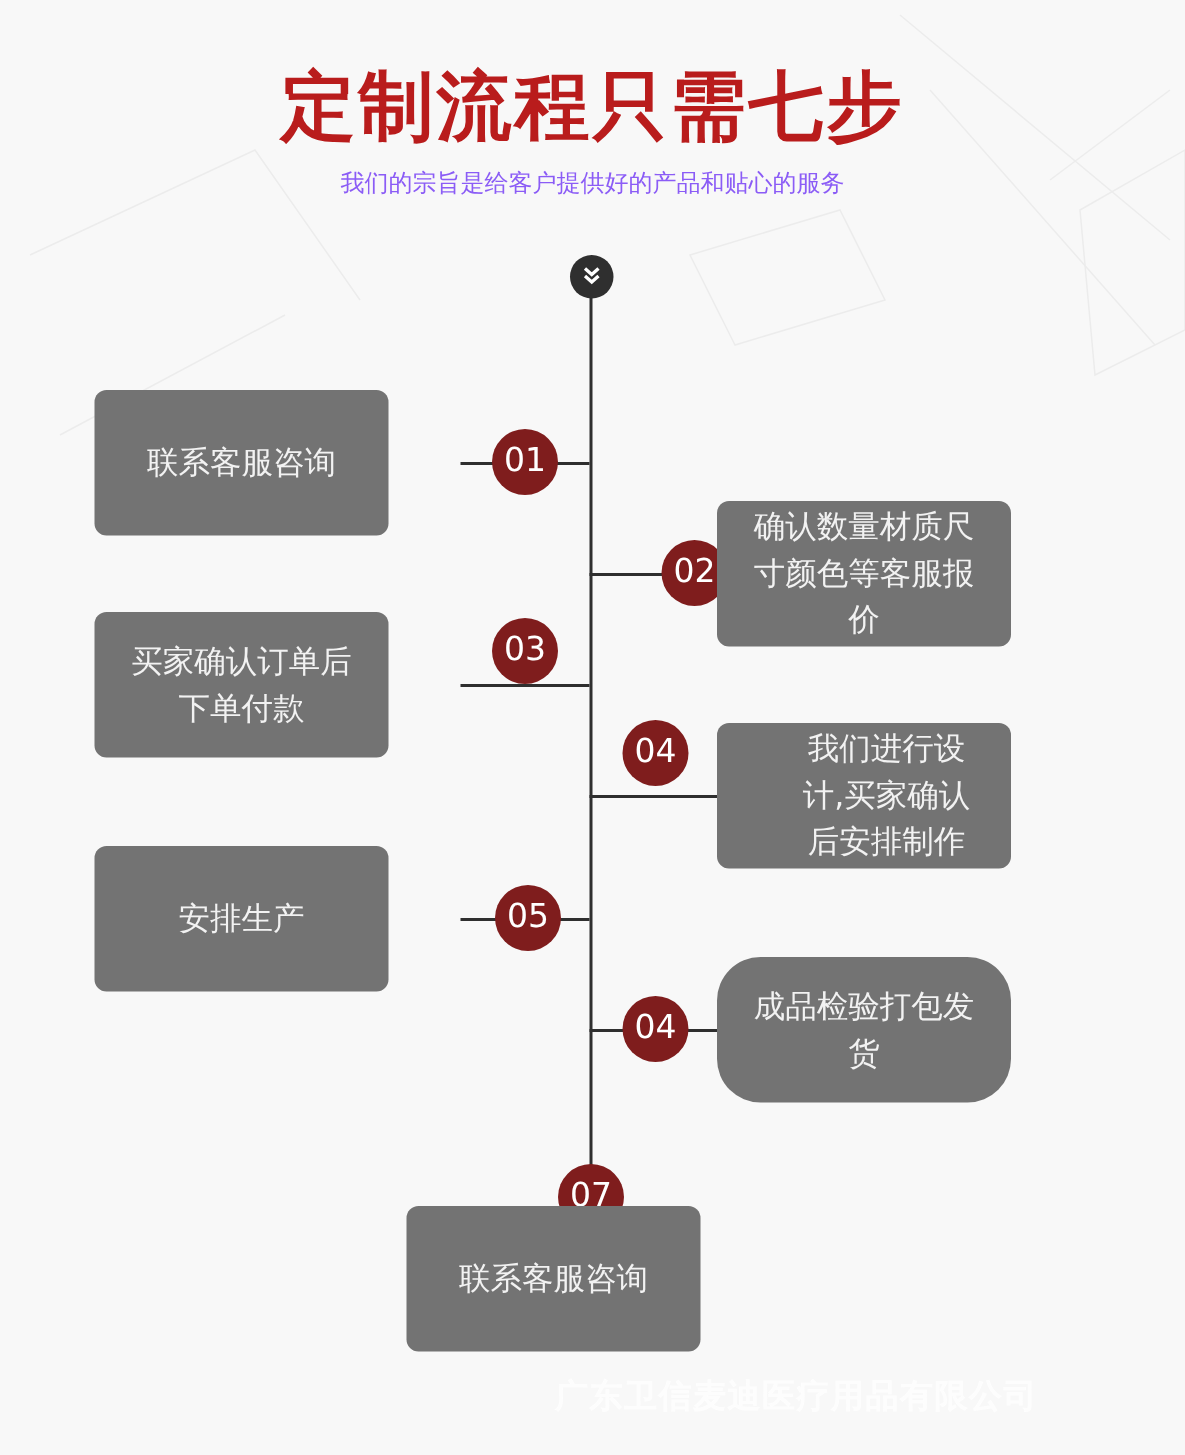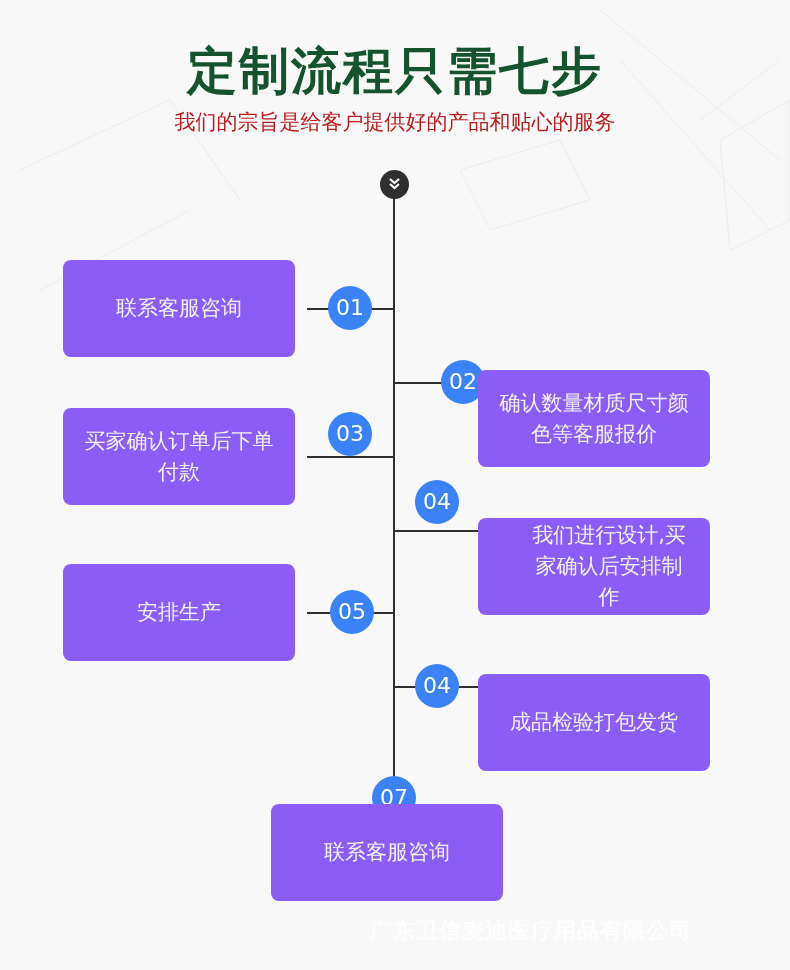--- a/index.html
+++ b/index.html
@@ -4,41 +4,41 @@
 <style>
   html, body { margin: 0; padding: 0; }
   body {
     width: 790px; height: 970px; position: relative; overflow: hidden;
     background: #f8f8f8;
     font-family: "DejaVu Sans", "Liberation Sans", sans-serif;
   }
   .bg-deco { position: absolute; inset: 0; pointer-events: none; }
   .title {
     position: absolute; left: 0; width: 790px; top: 40px; text-align: center;
-    font-size: 50px; font-weight: bold; color: #14532d; letter-spacing: 2px; line-height: 62px;
+    font-size: 50px; font-weight: bold; color: #b91c1c; letter-spacing: 2px; line-height: 62px;
   }
   .subtitle {
     position: absolute; left: 0; width: 790px; top: 110px; text-align: center;
-    font-size: 21px; color: #b91c1c; line-height: 24px;
+    font-size: 16px; color: #8b5cf6; line-height: 24px;
   }
   .vline { position: absolute; left: 393px; top: 196px; width: 1.5px; height: 608px; background: #2f2f2f; }
   .chev {
     position: absolute; left: 380px; top: 170px; width: 29px; height: 29px; border-radius: 50%;
     background: #2f2f2f;
   }
   .chev svg { position: absolute; left: 7px; top: 6px; }
   .box {
-    position: absolute; width: 232px; height: 97px; border-radius: 8px; background: #8b5cf6;
+    position: absolute; width: 196px; height: 97px; border-radius: 8px; background: #737373;
     color: #f2f2f2; display: flex; align-items: center; justify-content: center; text-align: center;
     font-size: 21px; line-height: 31px; box-sizing: border-box; padding: 0 18px;
   }
   .box.left { left: 63px; }
-  .box.right { left: 478px; margin-top: 36px; }
+  .box.right { left: 478px; }
   .num {
-    position: absolute; width: 44px; height: 44px; border-radius: 50%; background: #3b82f6;
+    position: absolute; width: 44px; height: 44px; border-radius: 50%; background: #7f1d1d;
     color: #ffffff; font-size: 22px; line-height: 44px; text-align: center;
   }
   .hline { position: absolute; height: 1.5px; background: #2f2f2f; }
   .watermark {
     position: absolute; left: 370px; top: 916px; font-size: 22px; font-weight: bold;
     color: #ffffff; letter-spacing: 1px; opacity: 0.85;
   }
 </style>
 </head>
 <body>
@@ -88,21 +88,21 @@
 </div>
 
 <div class="box left" style="top:564px;">
   <span>安排生产</span>
 </div>
 <div class="hline" style="left:307px; top:612px; width:86px;"></div>
 <div class="num" style="left:330px; top:590px;">05</div>
 
 <div class="hline" style="left:393px; top:686px; width:86px;"></div>
 <div class="num" style="left:415px; top:664px;">04</div>
-<div class="box right" style="top:638px;">
+<div class="box right" style="top:638px;border-radius:29px;">
   <span>成品检验打包发货</span>
 </div>
 
 <div class="num" style="left:372px; top:776px;">07</div>
 <div class="box" style="left:271px; top:804px;">
   <span>联系客服咨询</span>
 </div>
 
 <div class="watermark">广东卫信麦迪医疗用品有限公司</div>
 

